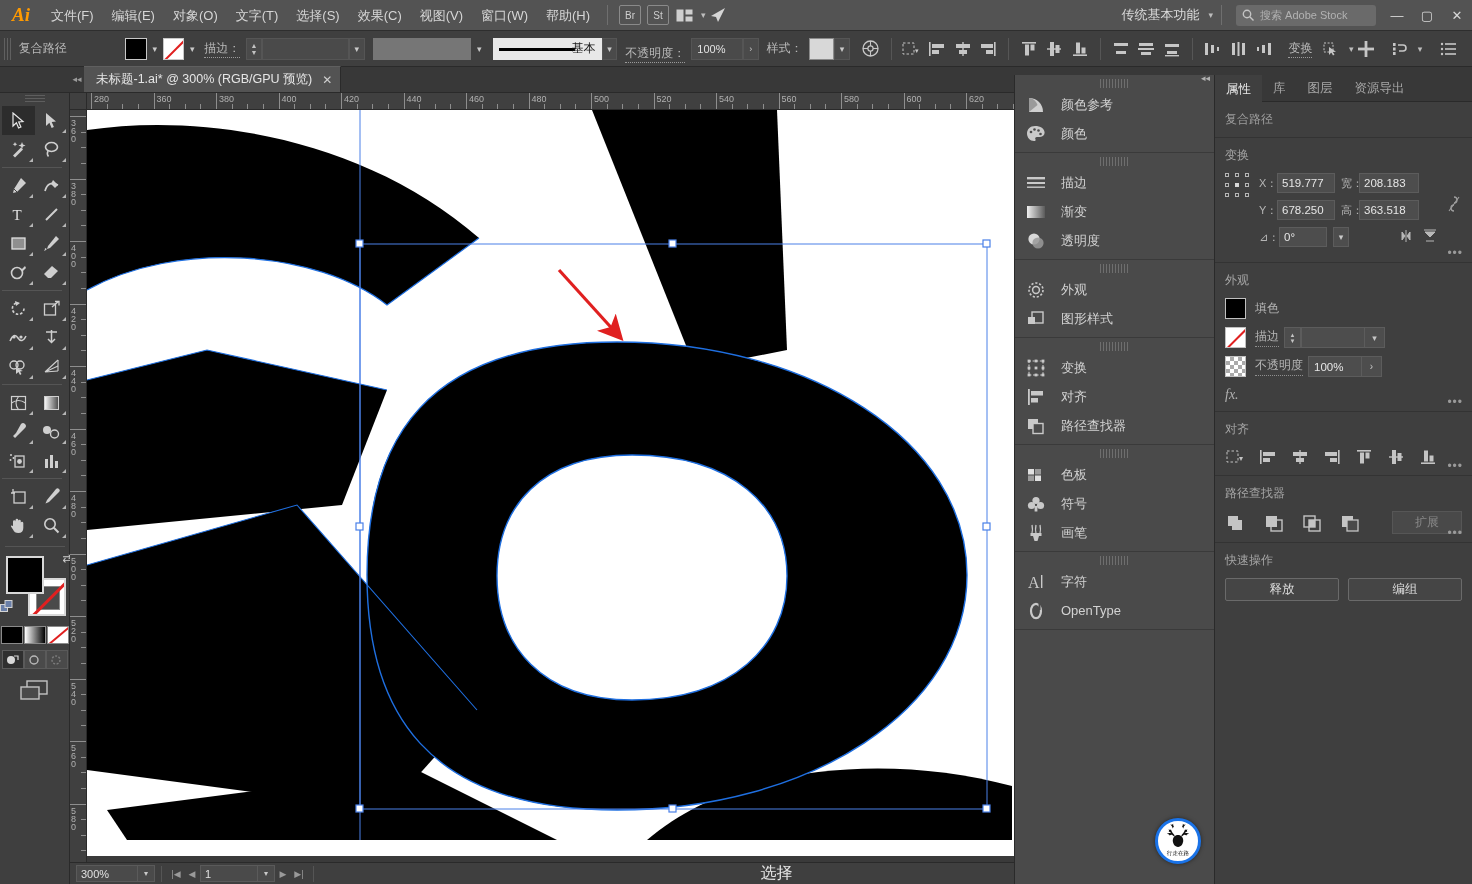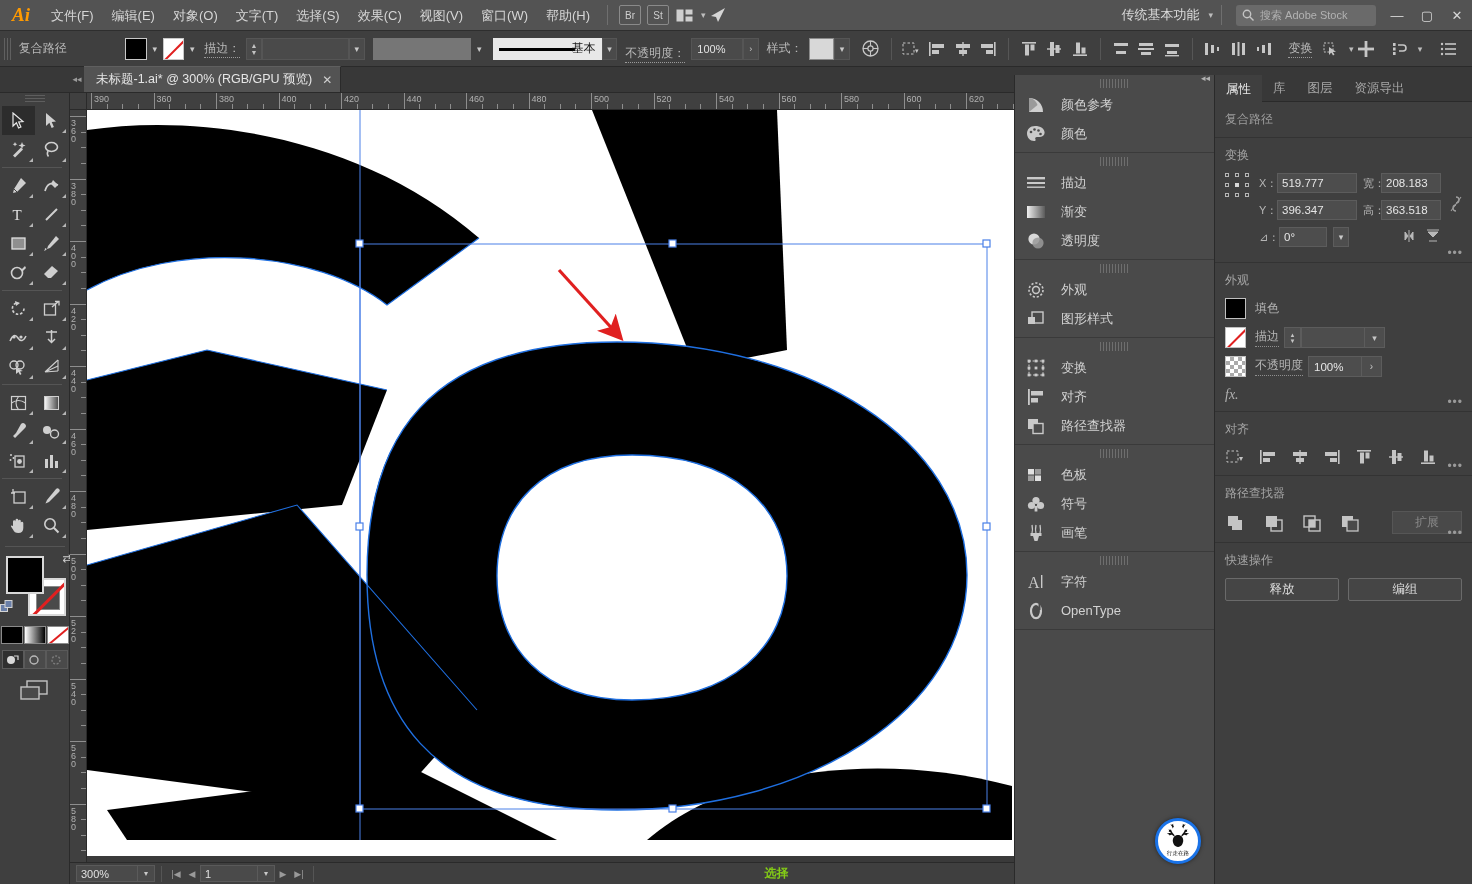--- a/index.html
+++ b/index.html
@@ -214,21 +214,21 @@
     font-size:11px; display:flex; align-items:center; padding-left:4px;
   }
   .sb-chev { width:17px; height:17px; background:#4a4a4a; border:1px solid #5a5a5a;
      border-left:none; color:#c8c8c8; font-size:8px;
      display:flex; align-items:center; justify-content:center; }
   .nav-btn { width:16px; height:17px; color:#9a9a9a; font-size:9px;
      display:flex; align-items:center; justify-content:center; }
   .page-field { width:58px; height:17px; background:#4a4a4a; border:1px solid #5a5a5a;
      color:#e0e0e0; font-size:11px; display:flex; align-items:center; padding-left:4px; }
   .st-sep { width:1px; height:16px; background:#555; margin:0 6px; }
-  .st-text { color:#84cc16; font-size:12px;font-weight:bold; }
+  .st-text { color:#e5e5e5; font-size:16px; }
 
   
   .icondock {
     position:absolute; right:257px; top:75px; width:201px; bottom:0;
     background:#4a4a4a; border-left:1px solid #2a2a2a; border-right:1px solid #2a2a2a;
   }
   .dock-collapse { position:absolute; right:4px; top:-2px; color:#b0b0b0; font-size:9px; }
   .dock-group { border-bottom:1px solid #3a3a3a; padding-bottom:4px; }
   .dock-grip { height:9px; background:
       repeating-linear-gradient(to right,#6e6e6e 0 1px,transparent 1px 3px);
@@ -249,21 +249,21 @@
   .psub { color:#9d9d9d; font-size:12px; padding:9px 0 9px 10px; border-bottom:1px solid #333; }
   .psec { padding:9px 10px 8px 10px; border-bottom:1px solid #333; position:relative; }
   .psec-title { color:#a5a5a5; font-size:12px; margin-bottom:9px; }
   .dots { position:absolute; right:9px; bottom:4px; color:#9a9a9a; font-size:12px;
     letter-spacing:1px; line-height:10px; }
   .ref-grid { width:26px; height:26px; position:relative; flex:0 0 26px; }
   .ref-dot { position:absolute; width:4px; height:4px; border:1px solid #b6b6b6; }
   .ref-dot.mid { background:#d8d8d8; border-color:#d8d8d8; }
   .xf-row { display:flex; align-items:center; gap:6px; margin-bottom:7px; }
   .xf-lbl { color:#b5b5b5; font-size:11px; width:12px; text-align:right; }
-  .xf-in { width:80px; height:20px; background:#4d4d4d; border:1px solid #5c5c5c;
+  .xf-in { width:58px; height:20px; background:#4d4d4d; border:1px solid #5c5c5c;
      color:#e6e6e6; font-size:11.5px; display:flex; align-items:center; padding-left:4px; }
   .xf-in.wider { width:60px; }
   .link-ic { width:16px; color:#9d9d9d; font-size:12px; text-align:center; }
   .ang-sel { width:48px; height:20px; background:#4d4d4d; border:1px solid #5c5c5c;
      color:#e6e6e6; font-size:11.5px; display:flex; align-items:center; padding-left:4px; }
   .ap-row { display:flex; align-items:center; gap:9px; margin-bottom:8px; }
   .ap-sw { width:21px; height:21px; border:1px solid #c0c0c0; background:#000; flex:0 0 21px; }
   .ap-sw.none { background:#fff; position:relative; overflow:hidden; }
   .ap-sw.none:after { content:''; position:absolute; left:-4px; top:9px; width:31px; height:2px;
      background:#e02020; transform:rotate(-45deg); }
@@ -756,21 +756,21 @@
     </div>
   </div>
 
   <div class="canvaswrap">
     <div class="ruler-corner"></div>
     <div class="ruler-h" id="rulerH">
         <div class="rtick" style="left: 21px; height: 16px; top: 0px;"></div>
         <div class="rtick" style="left: 36.625px; height: 5px; top: 11px;"></div>
         <div class="rtick" style="left: 52.25px; height: 5px; top: 11px;"></div>
         <div class="rtick" style="left: 67.875px; height: 5px; top: 11px;"></div>
-        <div class="rlabel" style="left: 24px;">390</div>
+        <div class="rlabel" style="left: 24px;">280</div>
         <div class="rtick" style="left: 83.5px; height: 16px; top: 0px;"></div>
         <div class="rtick" style="left: 99.125px; height: 5px; top: 11px;"></div>
         <div class="rtick" style="left: 114.75px; height: 5px; top: 11px;"></div>
         <div class="rtick" style="left: 130.375px; height: 5px; top: 11px;"></div>
         <div class="rlabel" style="left: 86.5px;">360</div>
         <div class="rtick" style="left: 146px; height: 16px; top: 0px;"></div>
         <div class="rtick" style="left: 161.625px; height: 5px; top: 11px;"></div>
         <div class="rtick" style="left: 177.25px; height: 5px; top: 11px;"></div>
         <div class="rtick" style="left: 192.875px; height: 5px; top: 11px;"></div>
         <div class="rlabel" style="left: 149px;">380</div>
@@ -1188,21 +1188,21 @@
         </div>
         <div style="flex:1">
           <div class="xf-row">
             <span class="xf-lbl">X：</span>
             <div class="xf-in">519.777</div>
             <span class="xf-lbl">宽：</span>
             <div class="xf-in wider">208.183</div>
           </div>
           <div class="xf-row">
             <span class="xf-lbl">Y：</span>
-            <div class="xf-in">396.347</div>
+            <div class="xf-in">678.250</div>
             <span class="xf-lbl">高：</span>
             <div class="xf-in wider">363.518</div>
           </div>
           <div class="xf-row">
             <span class="xf-lbl" style="width:14px">⊿：</span>
             <div class="ang-sel">0°</div>
             <div class="mini-chev" style="background:#4d4d4d;border:1px solid #5c5c5c;height:20px">▾</div>
             <div style="flex:1"></div>
             <div class="link-ic">
               <svg width="16" height="14" viewBox="0 0 16 14">

